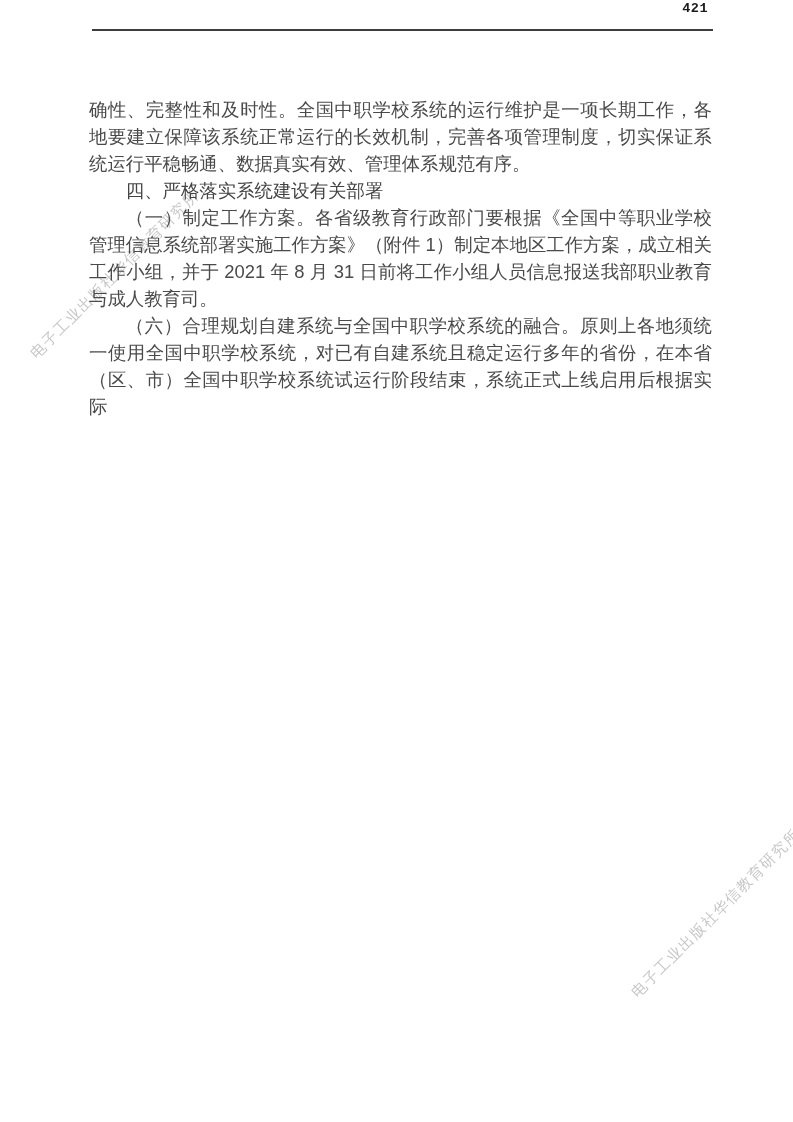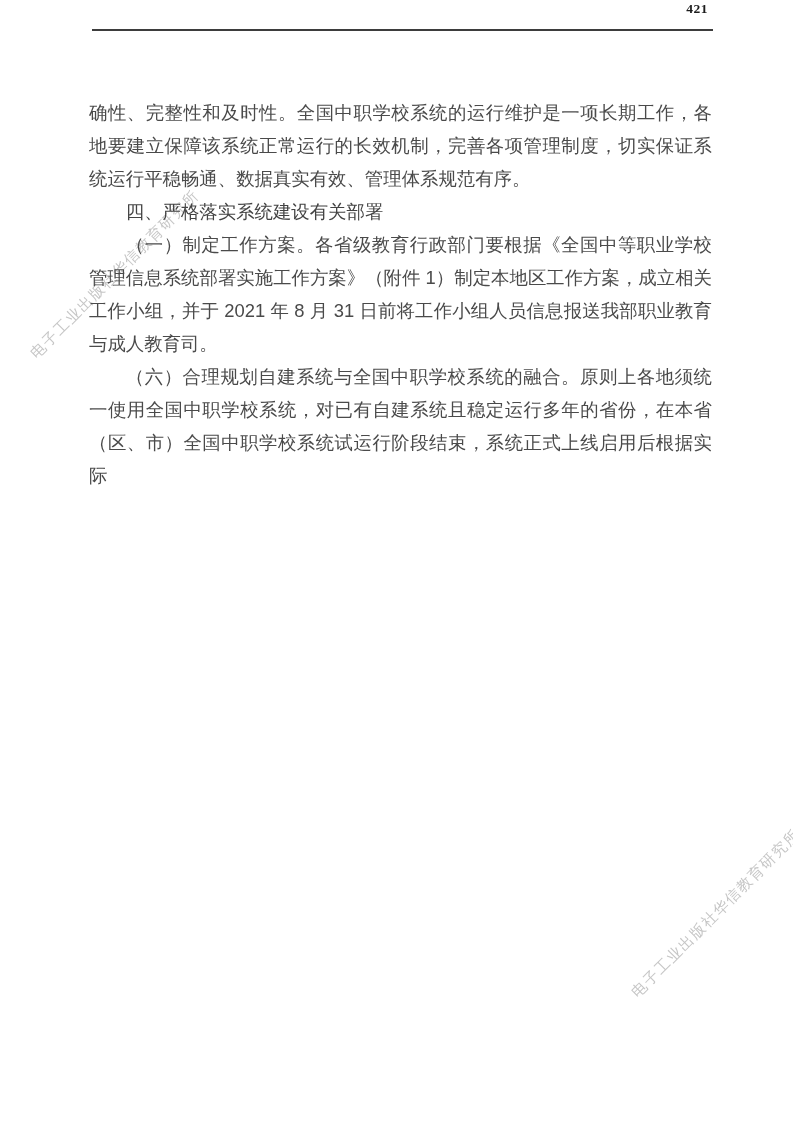--- a/index.html
+++ b/index.html
@@ -12,21 +12,21 @@
     width: 793px;
     height: 1122px;
     background: #ffffff;
     overflow: hidden;
     font-family: "Liberation Sans", "DejaVu Sans", sans-serif;
   }
   .page-number {
     position: absolute;
     top: 1px;
     right: 85px;
-    font-family: Liberation Serif, serif;
+    font-family: Liberation Mono, monospace;
     font-weight: bold;
     font-size: 13.5px;
     color: #1c1c1c;
     letter-spacing: 0.5px;
   }
   .header-rule {
     position: absolute;
     left: 92px;
     top: 29px;
     width: 621px;
@@ -54,21 +54,21 @@
     left: 596px;  
     top: 904px;
   }
   .content {
     position: absolute;
     left: 89px;
     top: 96px;
     width: 623px;
     z-index: 1;
     font-size: 18.4px;
-    line-height: 33px;
+    line-height: 27px;
     color: #4a4a4a;
     text-align: justify;
   }
   .para {
     margin: 0;
     padding: 0;
     text-indent: 2em;
   }
   .para.no-indent {
     text-indent: 0;

